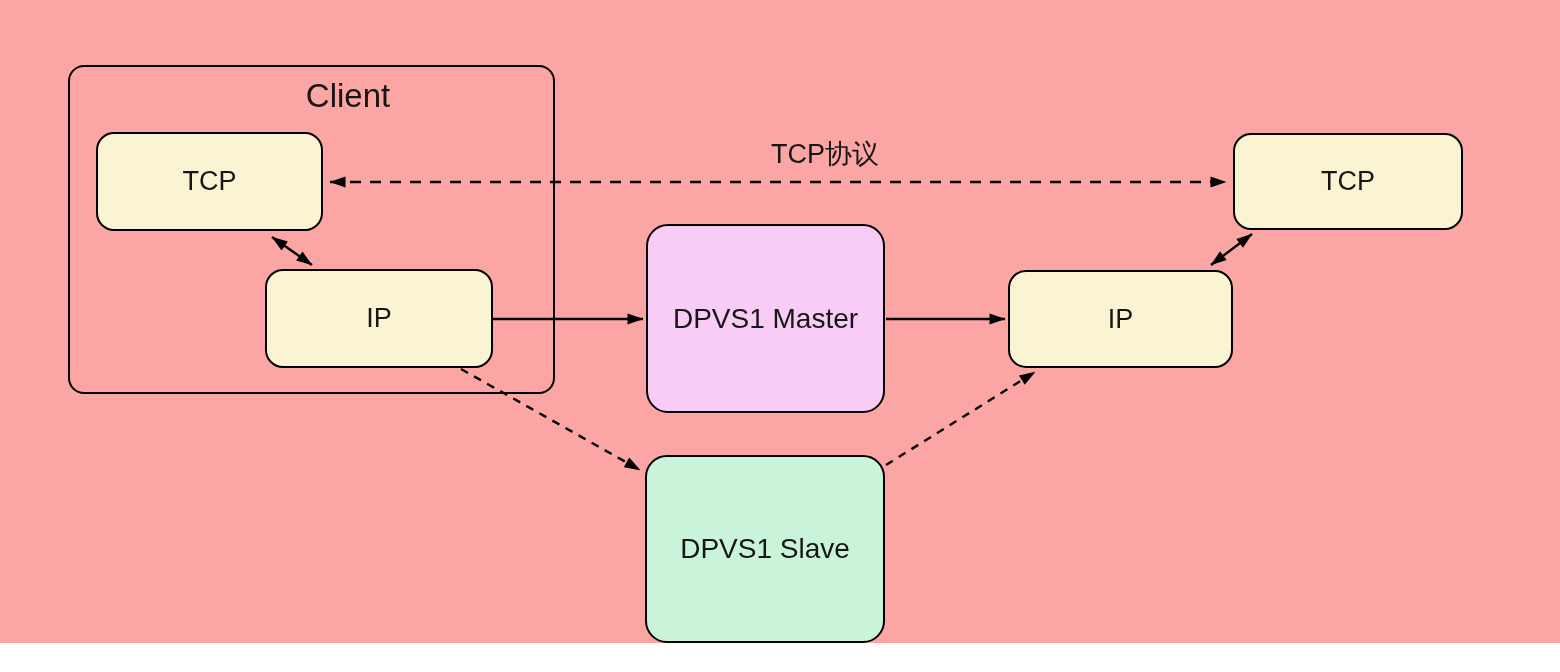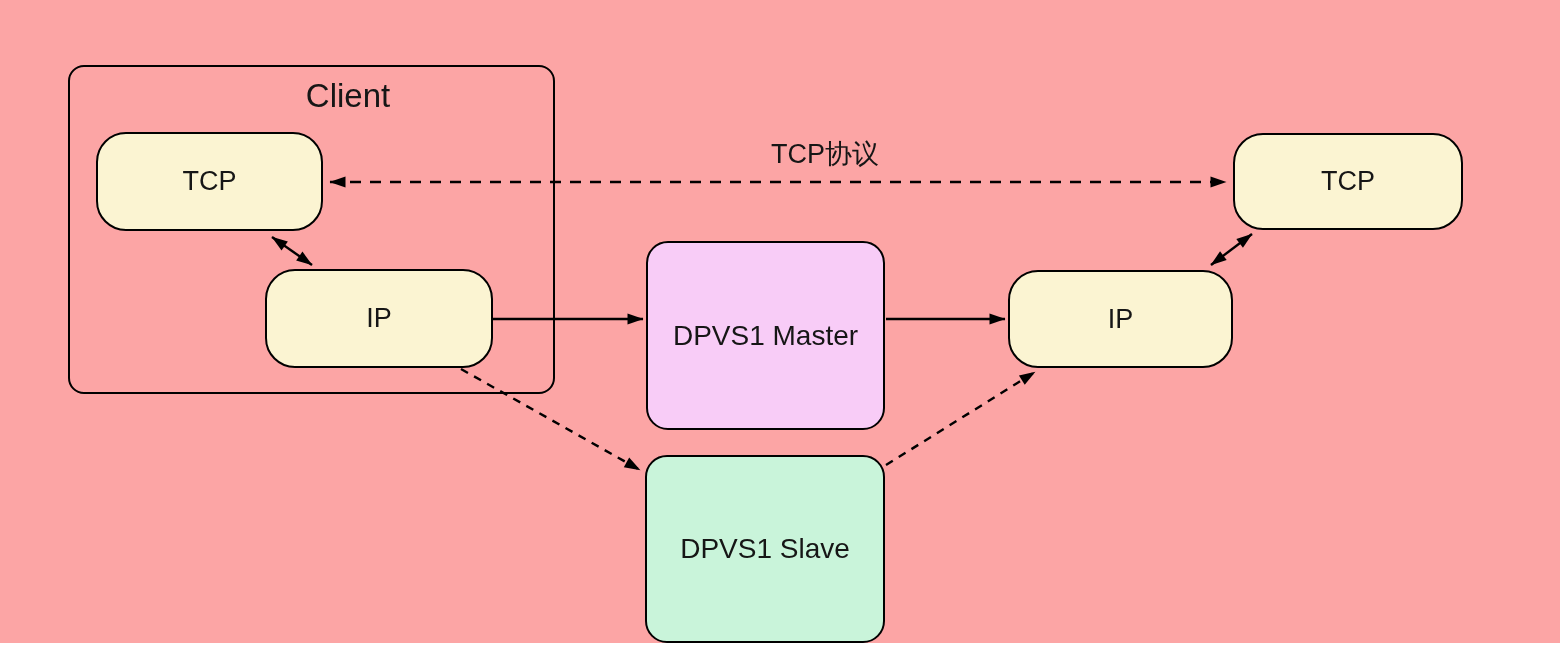--- a/index.html
+++ b/index.html
@@ -33,35 +33,35 @@
     font-size: 33px;
     line-height: 1.15;
     color: #161616;
     white-space: nowrap;
   }
   .group-client .group-title { left: 178px; }
   .group-rs     .group-title { left: 109px; }
   .node {
     position: absolute;
     border: 2.5px solid #000000;
-    border-radius: 30px;
+    border-radius: 18px;
     box-sizing: border-box;
     display: flex;
     align-items: center;
     justify-content: center;
     font-size: 27px;
     color: #161616;
     white-space: nowrap;
   }
   .node-client-tcp { left: 96px;   top: 132px; width: 227px; height: 99px; }
   .node-client-ip  { left: 265px;  top: 269px; width: 228px; height: 99px; }
   .node-rs-tcp     { left: 1233px; top: 133px; width: 230px; height: 97px; }
   .node-rs-ip      { left: 1008px; top: 270px; width: 225px; height: 98px; }
   .node-master     { left: 646px;  top: 224px; width: 239px; height: 189px;
-                     border-radius: 22px; font-size: 28px; margin-top: 17px; }
+                     border-radius: 22px; font-size: 28px; }
   .node-slave      { left: 645px;  top: 455px; width: 240px; height: 188px;
                      border-radius: 22px; font-size: 28px; justify-content: center; }
   .edge-label {
     position: absolute;
     left: 730px;
     top: 139px;
     width: 190px;
     text-align: center;
     font-size: 27px;
     line-height: 1.15;

